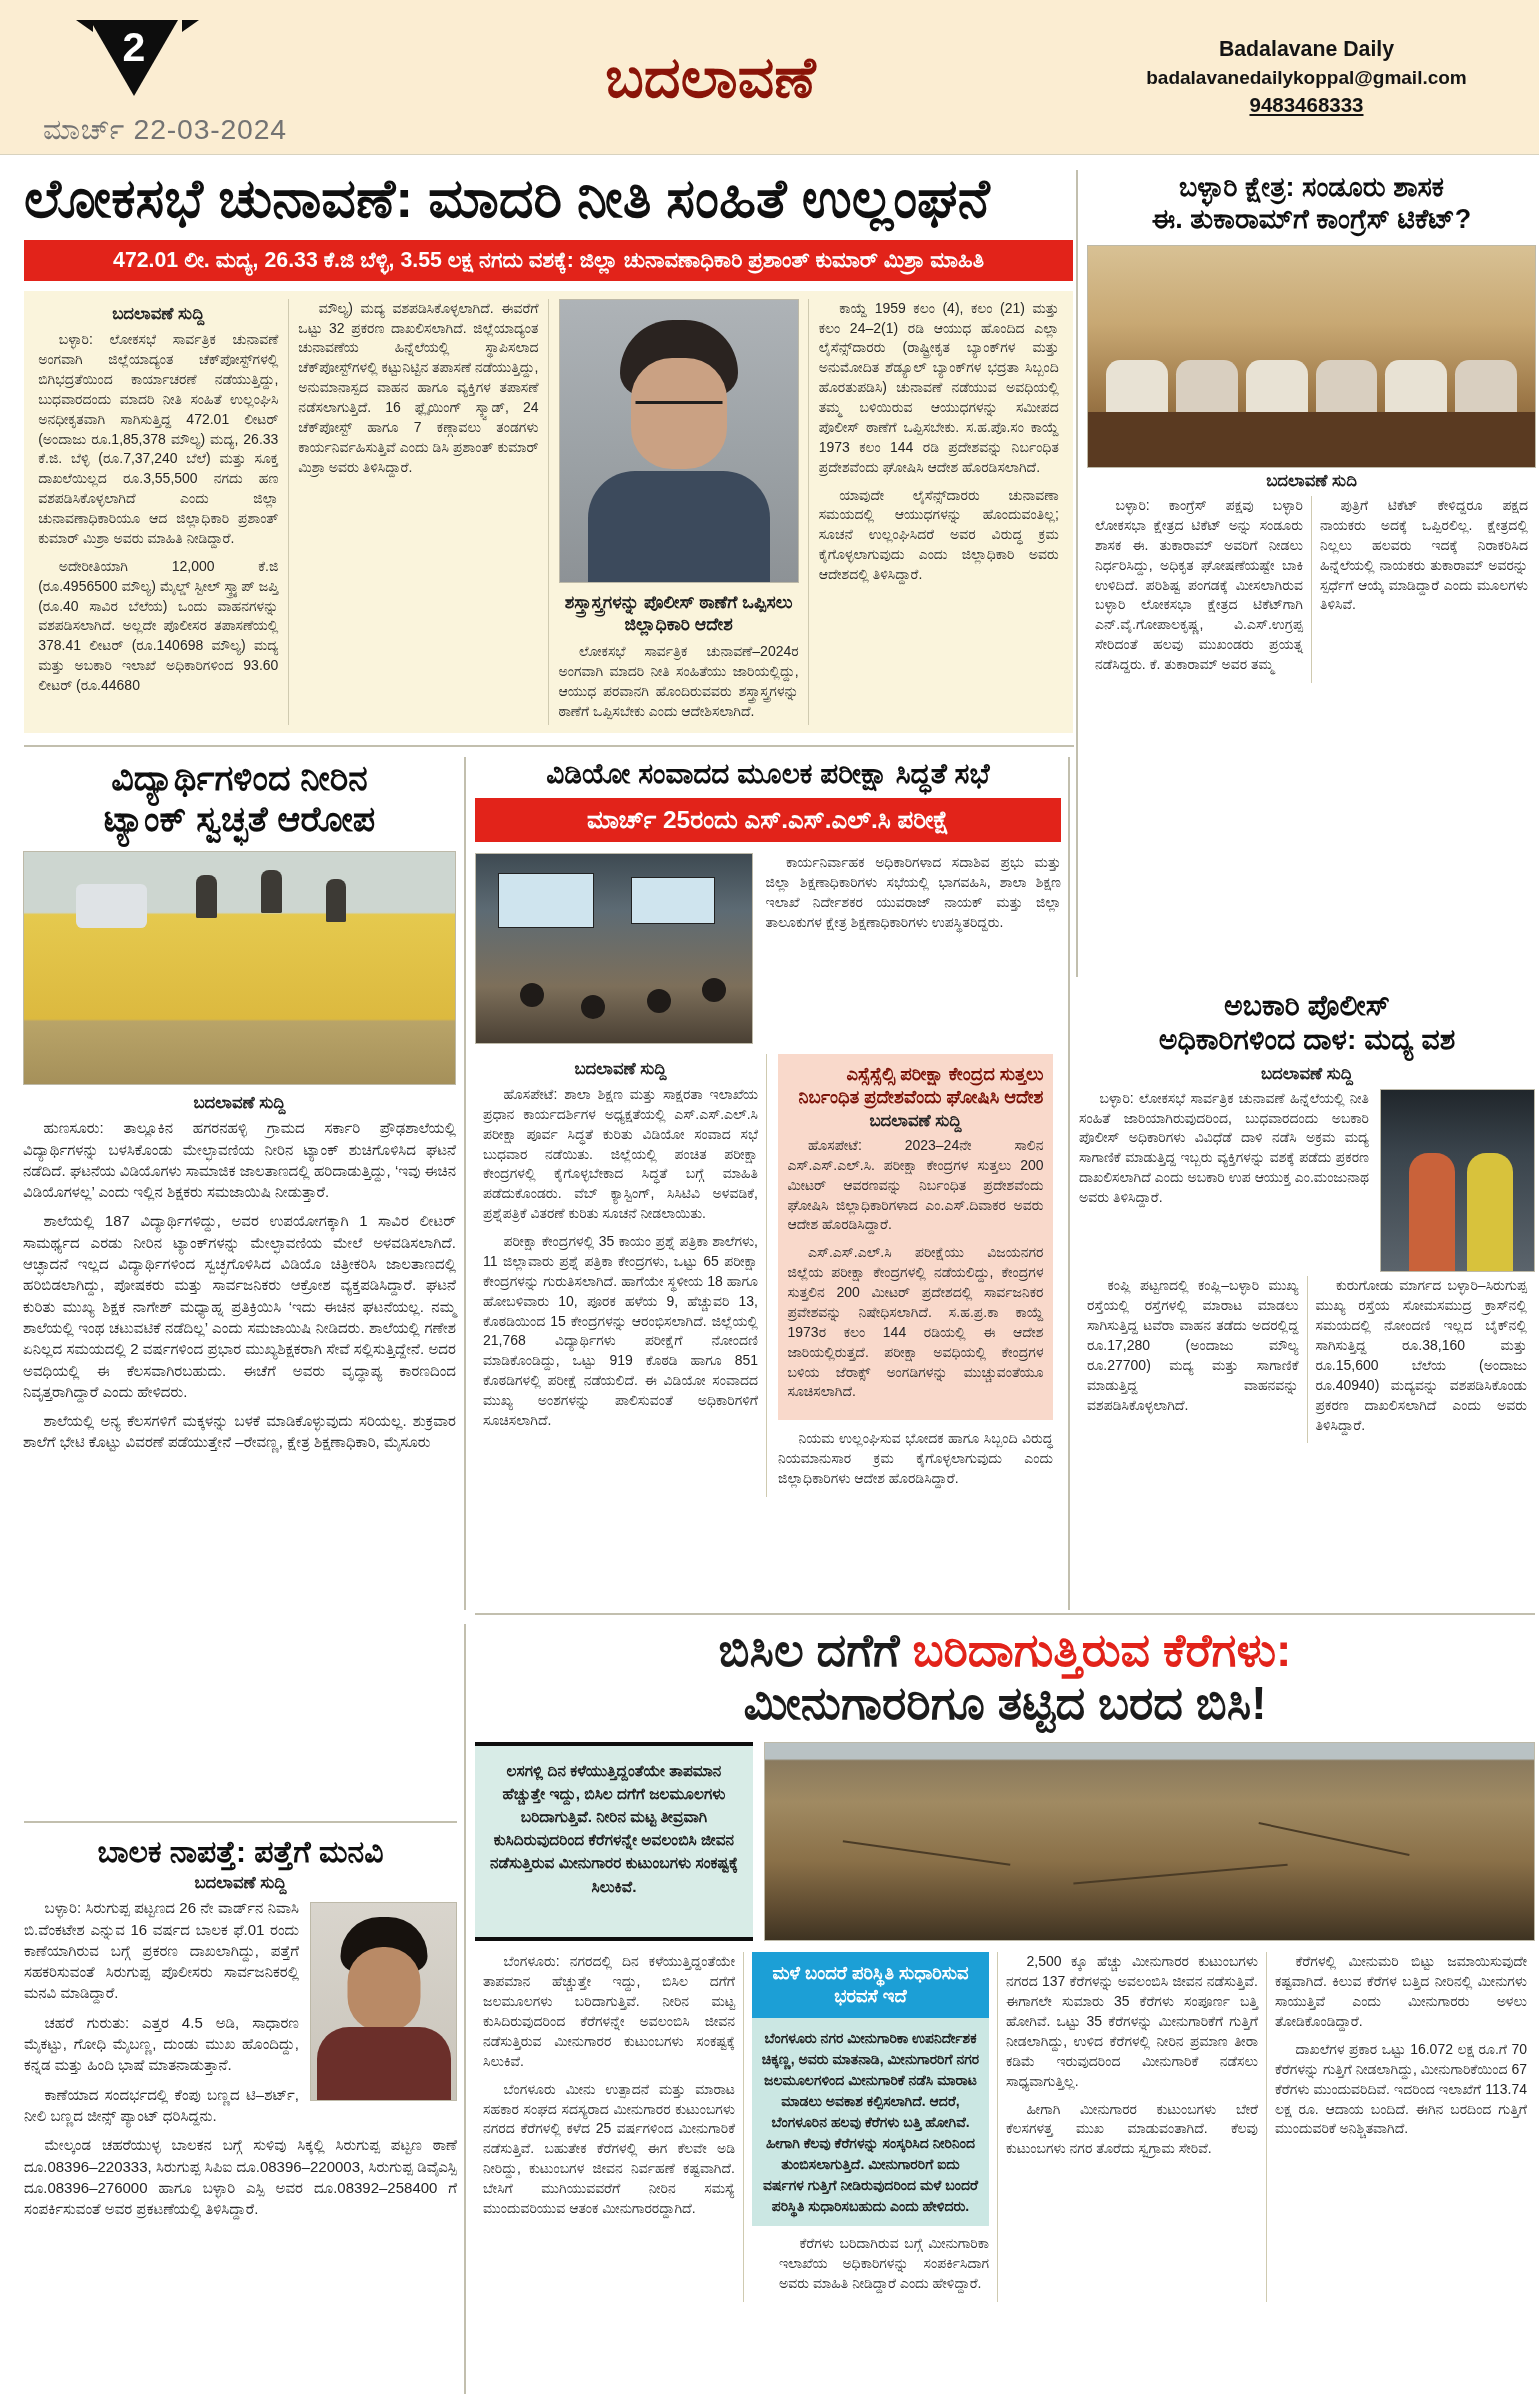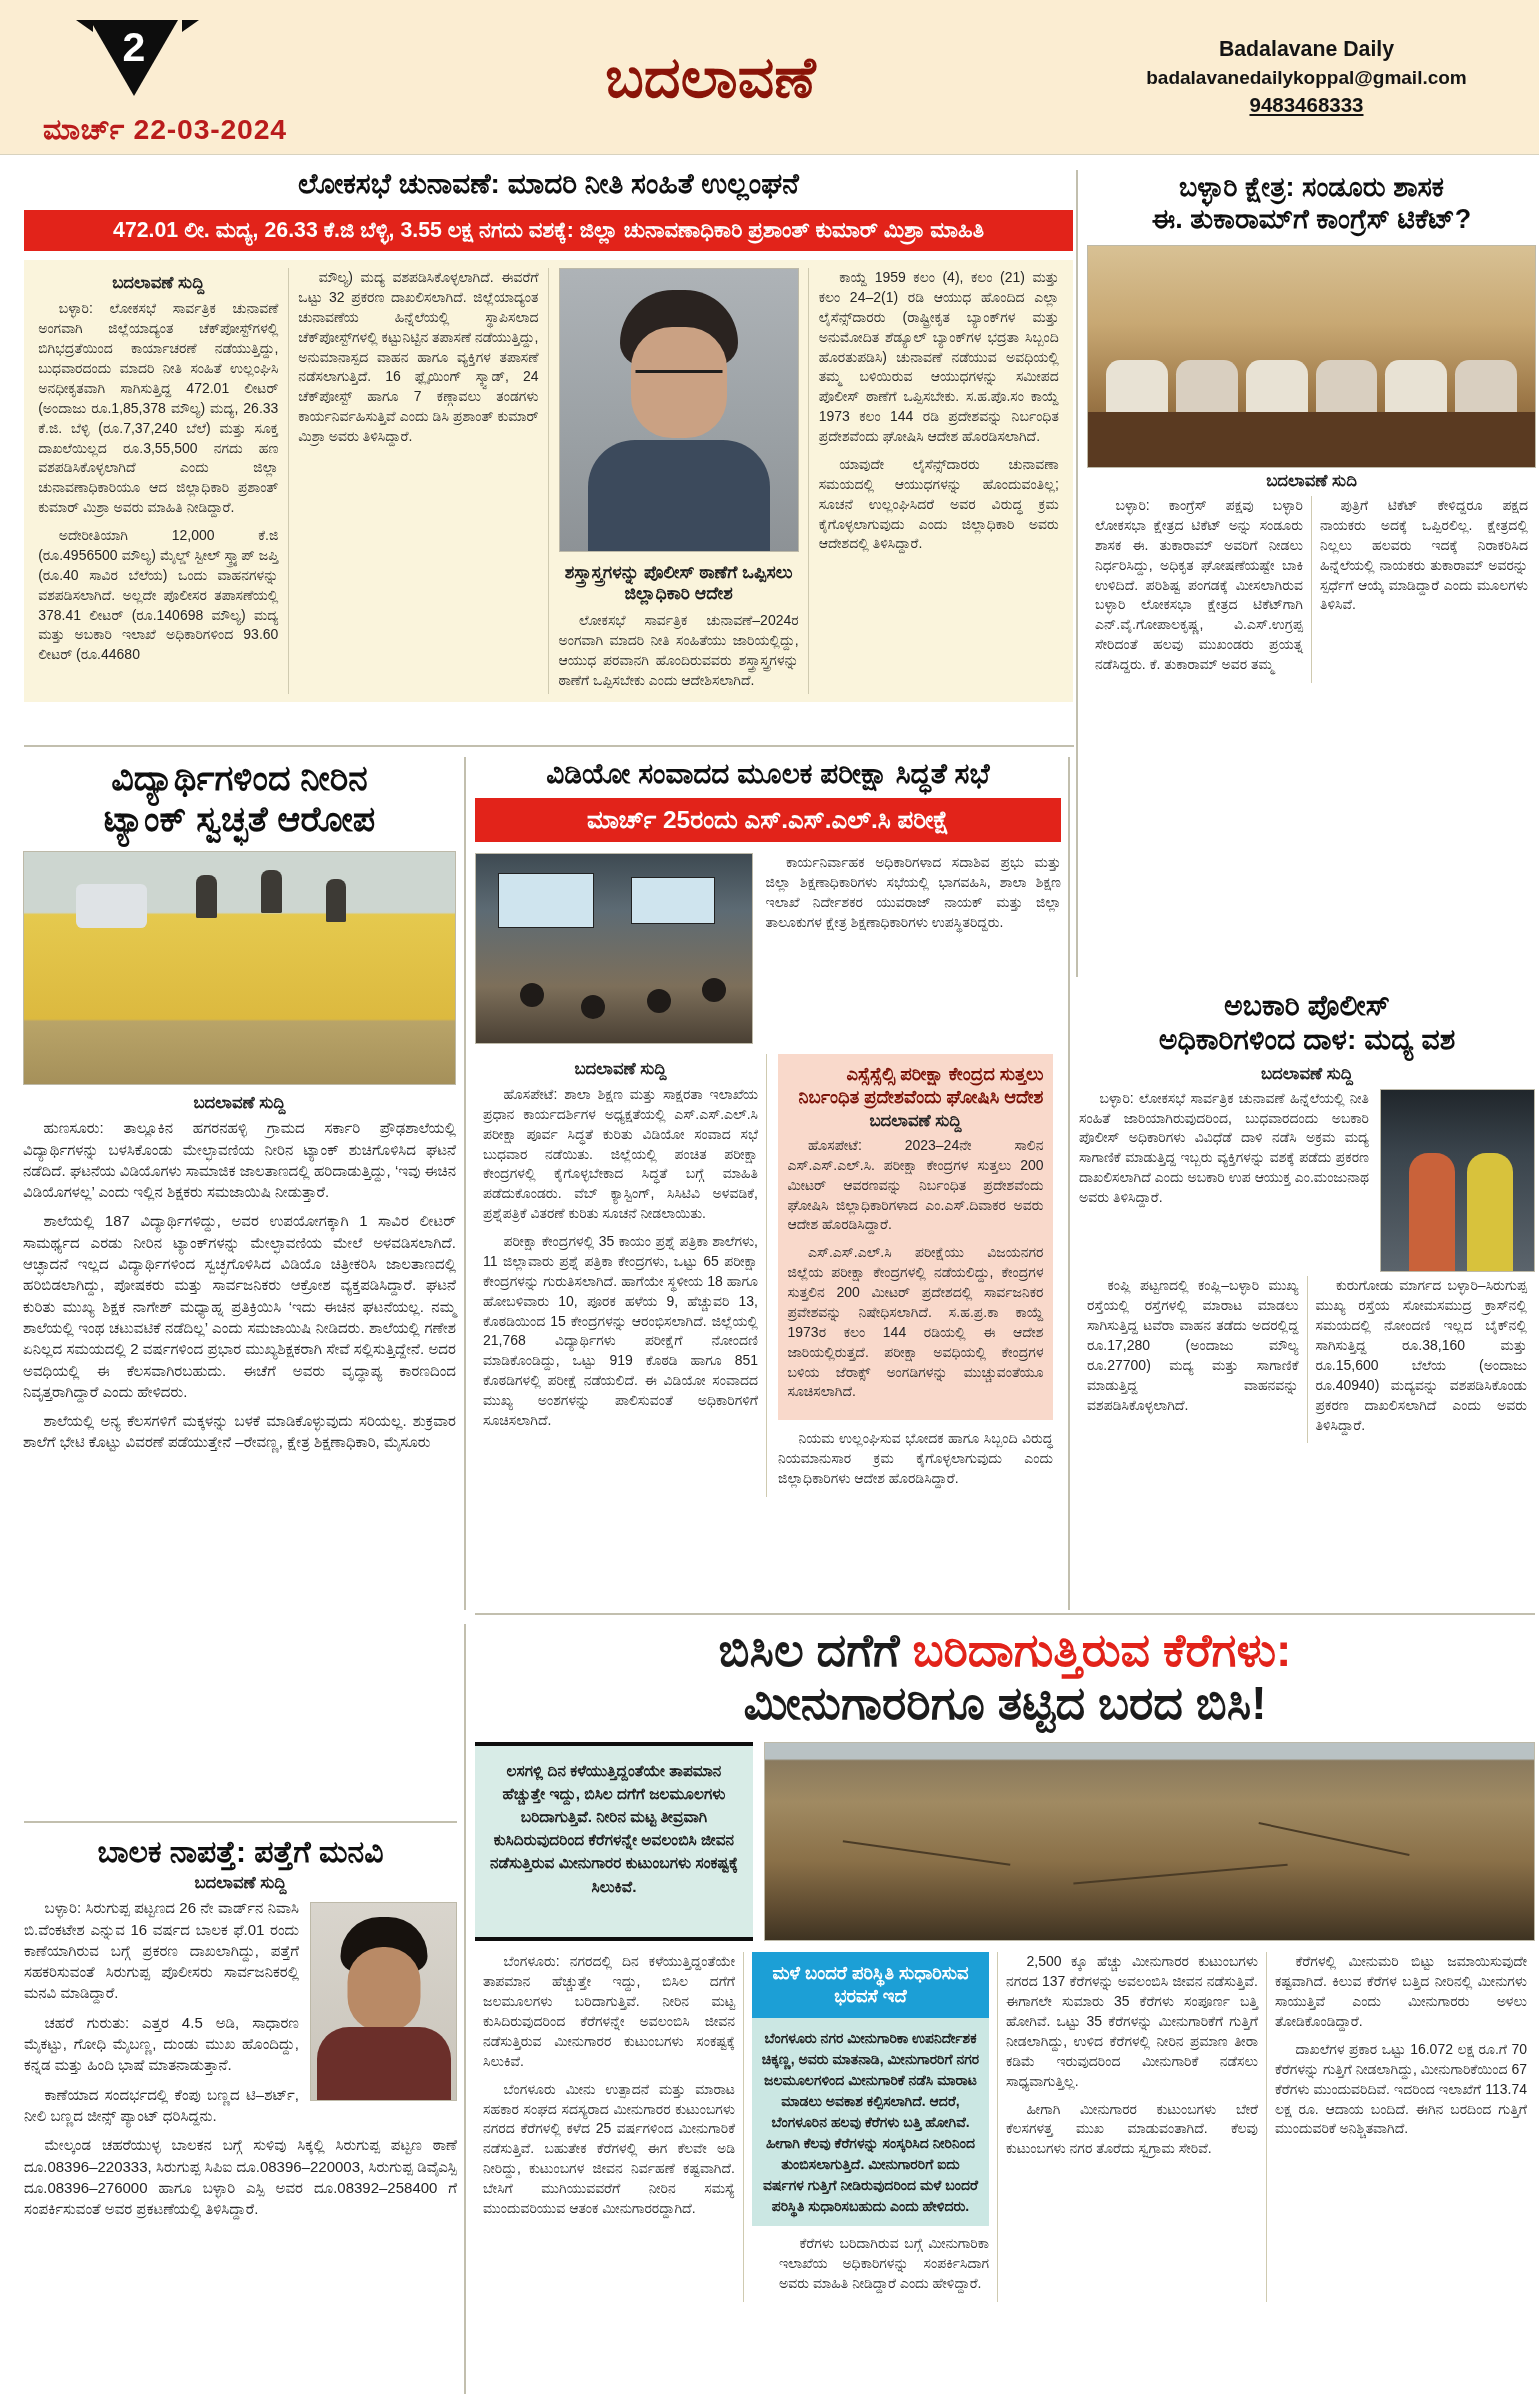--- a/index.html
+++ b/index.html
@@ -17,36 +17,36 @@
   .badge{position:relative;width:95px;margin:4.7px 0 0 47px;height:87px;}
   .tri{position:absolute;left:0;top:8px;width:0;height:0;
        border-left:44px solid transparent;border-right:44px solid transparent;
        border-top:76px solid #0d0d0d;}
   .wing-l{position:absolute;left:-14.2px;top:8px;width:0;height:0;
        border-top:12.6px solid #0d0d0d;border-left:17.4px solid transparent;}
   .wing-r{position:absolute;right:-14.2px;top:8px;width:0;height:0;
        border-top:12.6px solid #0d0d0d;border-right:17.4px solid transparent;}
   .badge-num{position:absolute;left:0;width:88px;top:12.6px;text-align:center;
        color:#ffffff;font-size:41px;font-weight:bold;}
-  .date{font-size:28.4px;font-weight:700;letter-spacing:0.8px;margin-top:14px;color:#b91c1c;}
+  .date{font-size:28.4px;font-weight:400;letter-spacing:0.8px;margin-top:14px;color:#737373;}
   .masthead{font-size:57px;font-weight:800;color:#8a1408;text-align:center;flex:1;}
   .brand{width:379px;text-align:center;font-weight:800;color:#141414;}
   .brand .b1{font-size:21.3px;}
   .brand .b2{font-size:19px;margin-top:4.7px;}
   .brand .b3{font-size:20.5px;margin-top:4.7px;text-decoration:underline;}
   
   .hl{font-weight:800;color:#101010;line-height:1.18;}
   .byline{font-weight:800;text-align:center;font-size:16.6px;margin:3.2px 0 4.7px 0;color:#222;}
   .body{font-size:14px;line-height:1.42;text-align:justify;color:#262626;}
   .body p{margin:0 0 8px 0;text-indent:20.5px;}
   .vrule{background:#c2bfae;width:1.6px;}
   .hrule{background:#c2bfae;height:1.6px;}
   .photo{position:relative;overflow:hidden;border:0.8px solid #bdb9a8;box-sizing:border-box;}
   
-  .lead-headline{font-size:28px;text-align:center;}
+  .lead-headline{font-size:54px;text-align:left;}
   .redbar{background:#e2231a;color:#ffffff;font-weight:800;font-size:21.3px;
           text-align:center;padding:8px 6.3px;margin-top:9.5px;}
   .lead-body{background:#faf4dc;margin-top:9.5px;display:flex;gap:0;padding:8px 4.7px;box-sizing:border-box;}
   .lead-col{flex:1;padding:0 9.5px;}
   .lead-col + .lead-col{border-left:0.8px solid #cfcab0;}
   .mid-sub{font-weight:800;font-size:17.4px;text-align:center;line-height:1.25;margin:9.5px 0 6.3px 0;}
   .portrait{height:284px;background:linear-gradient(180deg,#aeb3b7 0%,#9aa0a4 60%,#8d9296 100%);}
   .p-hair{position:absolute;left:50%;top:20.5px;transform:translateX(-50%);width:118px;height:76px;
           background:#2a2320;border-radius:55px 55px 24px 24px;}
   .p-face{position:absolute;left:50%;top:58px;transform:translateX(-50%);width:96px;height:111px;

